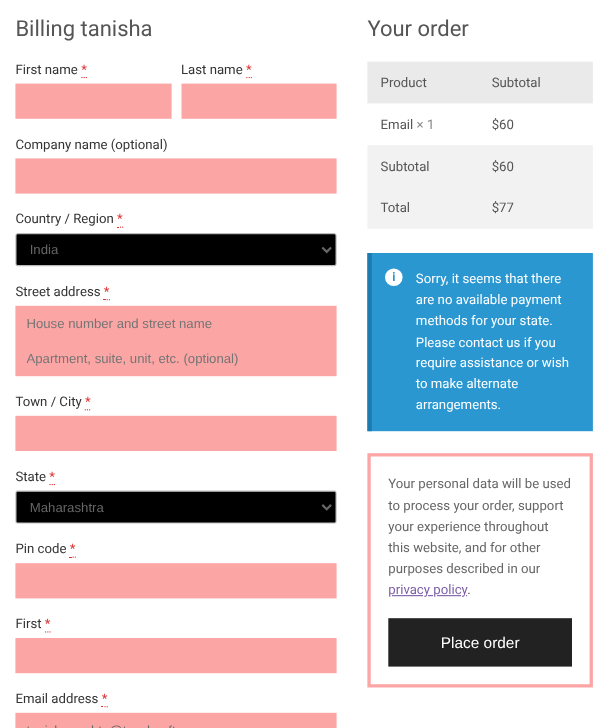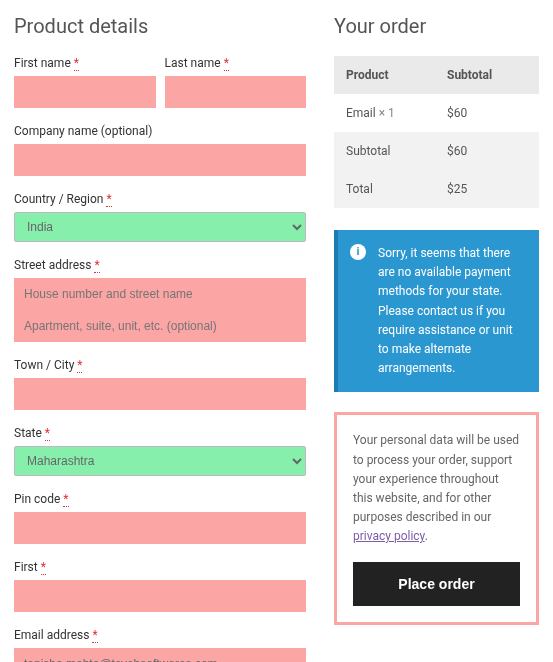--- a/index.html
+++ b/index.html
@@ -7,42 +7,42 @@
 .container { display: flex; padding: 14px 14px 0 14px; gap: 28px; }
 .left { flex: 1; }
 .right { width: 205px; }
 h2 { font-size: 20px; font-weight: 400; color: #555; margin-bottom: 18px; }
 .row { display: flex; gap: 9px; }
 .field { margin-bottom: 16px; flex: 1; }
 .field label { display: block; font-size: 12px; color: #333; margin-bottom: 6px; }
 .req { color: #d33; }
 .abbr { border-bottom: 1px dotted #d33; cursor: help; }
 .input, .select { width: 100%; background: #fca5a5; border: none; padding: 8px 10px; font-size: 12px; color: #666; height: 32px; }
-.select { background: #86efac; border: 1px solid #bbb; border-radius: 2px; height: 30px; padding: 4px 8px; }
+.select { background: #000000; border: 1px solid #bbb; border-radius: 2px; height: 30px; padding: 4px 8px; }
 .input.mt { margin-top: 0; }
 .order-table { width: 100%; font-size: 12px; }
 .order-table .trow { display: flex; padding: 12px 12px; }
 .order-table .trow.alt { background: #f2f2f2; }
 .order-table .c1 { flex: 1; color: #555; }
 .order-table .c2 { width: 80px; color: #555; }
-.order-table .hdr { background: #eaeaea; font-weight: 700; align-items: center; }
+.order-table .hdr { background: #eaeaea; font-weight: 400; align-items: center; }
 .order-table a { color: #7b5ea7; text-decoration: underline; }
 .notice { background: #2b97d1; color: #fff; padding: 14px 14px 14px 40px; position: relative; margin-top: 22px; margin-bottom: 20px; border-left: 4px solid #1c7bb0; font-size: 12px; line-height: 1.6; }
 .notice .icon { position: absolute; left: 12px; top: 14px; width: 16px; height: 16px; background: #fff; border-radius: 50%; color: #2b97d1; display: flex; align-items: center; justify-content: center; font-weight: bold; font-size: 11px; }
 .privacy-box { border: 3px solid #fca5a5; padding: 16px; font-size: 12px; color: #666; line-height: 1.6; }
 .privacy-box a { color: #7b5ea7; text-decoration: underline; }
-.place-btn { display: block; width: 100%; background: #222; color: #fff; border: none; padding: 14px; font-size: 14px; font-weight: 700; margin-top: 16px; cursor: pointer; }
+.place-btn { display: block; width: 100%; background: #222; color: #fff; border: none; padding: 14px; font-size: 14px; font-weight: 400; margin-top: 16px; cursor: pointer; }
 .qty { color: #888; }
 </style>
 </head>
 <body>
 
 <div class="container">
   <div class="left">
-    <h2>Product details</h2>
+    <h2>Billing tanisha</h2>
 
     <div class="row">
       <div class="field">
         <label><span>First name</span> <span class="req abbr">*</span></label>
         <input class="input" type="text" style="">
       </div>
       <div class="field">
         <label><span>Last name</span> <span class="req abbr">*</span></label>
         <input class="input" type="text" style="">
       </div>
@@ -105,27 +105,27 @@
       <div class="trow">
         <div class="c1"><span>Email</span> <span class="qty">× 1</span></div>
         <div class="c2">$60</div>
       </div>
       <div class="trow alt">
         <div class="c1">Subtotal</div>
         <div class="c2">$60</div>
       </div>
       <div class="trow alt">
         <div class="c1">Total</div>
-        <div class="c2">$25</div>
+        <div class="c2">$77</div>
       </div>
     </div>
 
     <div class="notice">
       <div class="icon">i</div>
-      <span>Sorry, it seems that there are no available payment methods for your state. Please contact us if you require assistance or unit to make alternate arrangements.</span>
+      <span>Sorry, it seems that there are no available payment methods for your state. Please contact us if you require assistance or wish to make alternate arrangements.</span>
     </div>
 
     <div class="privacy-box">
       <span>Your personal data will be used to process your order, support your experience throughout this website, and for other purposes described in our </span><a href="#">privacy policy</a><span>.</span>
       <button class="place-btn">Place order</button>
     </div>
   </div>
 </div>
 
 </body></html>

